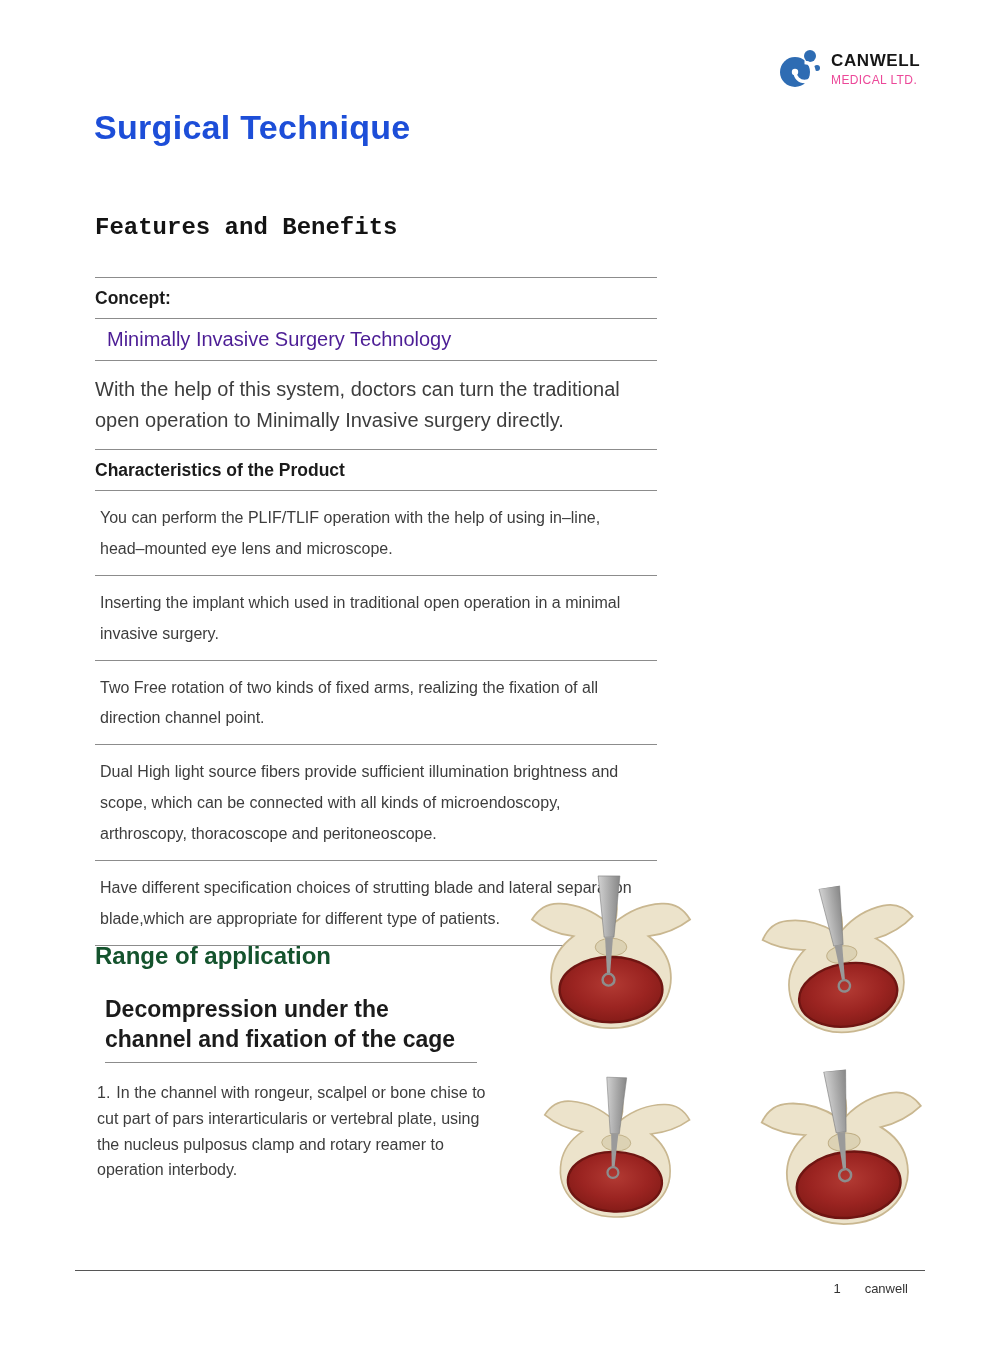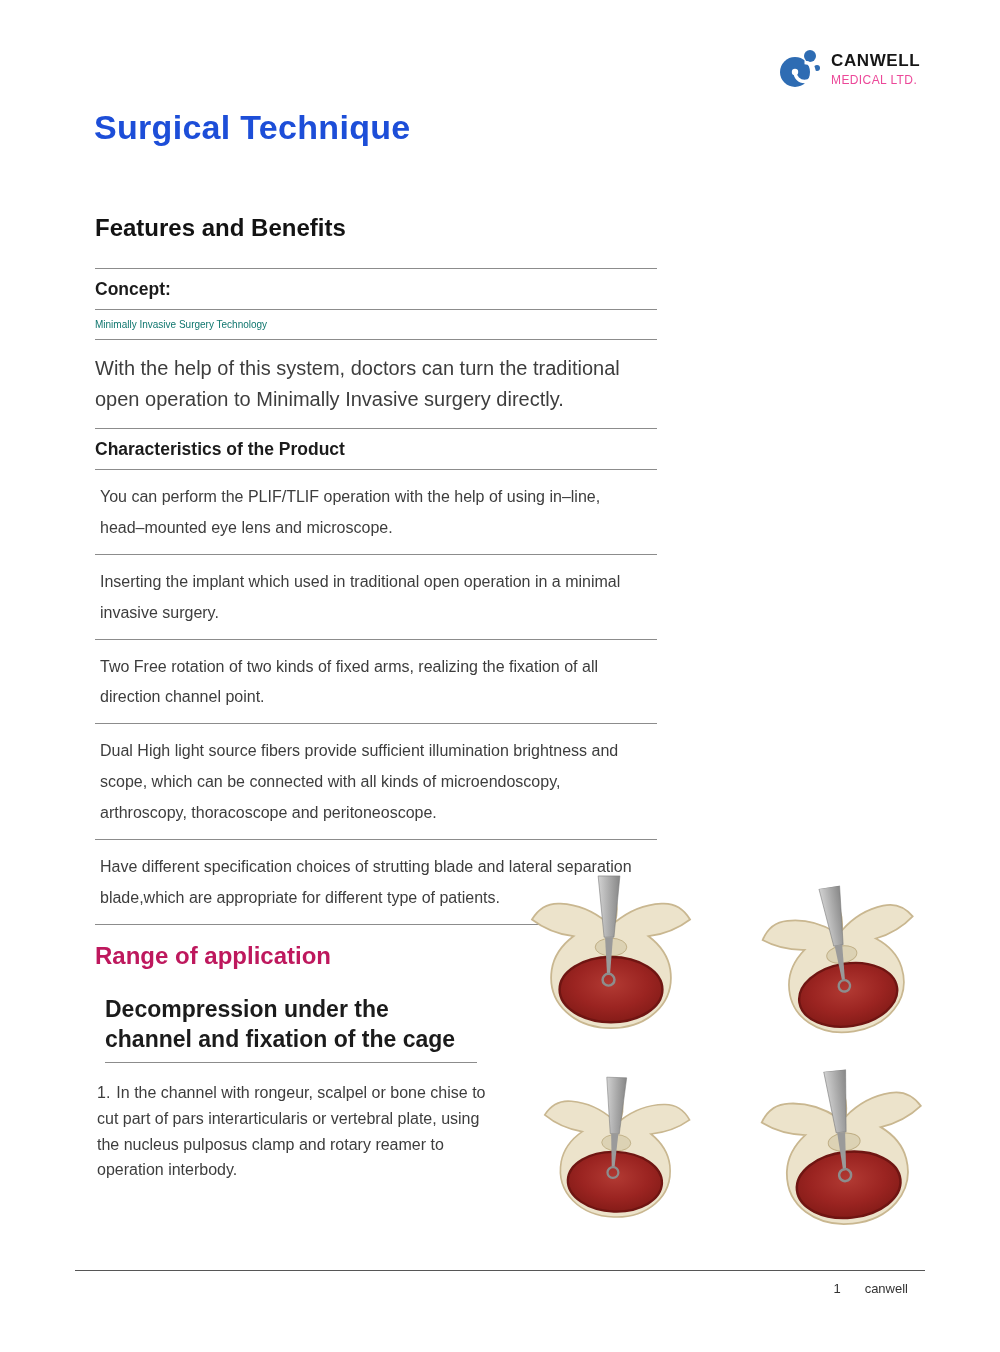--- a/index.html
+++ b/index.html
@@ -11,30 +11,30 @@
   .logo { position:absolute; top:46px; left:776px; display:flex; align-items:center; gap:9px; }
   .logo-mark { width:46px; height:46px; flex:0 0 auto; }
   .logo-text .brand { font-size:17px; font-weight:bold; letter-spacing:.6px; color:#161616; }
   .logo-text .sub { font-size:12px; color:#ec4899; letter-spacing:.4px; margin-top:2px; }
 
   
   .page-title { position:absolute; top:108px; left:94px; font-size:34px; font-weight:bold; color:#1d4ed8; letter-spacing:.3px; }
 
   
   .features { position:absolute; top:214px; left:95px; width:562px; }
-  .features h2 { font-size:24px; font-weight:bold; color:#131313; margin-bottom:26px; }
+  .features h2 { font-size:24px; font-weight:bold; color:#131313; margin-bottom:36px;font-family:Liberation Mono, monospace; }
   .rule { height:1px; background:#8c8c8c; }
   .features h3 { font-size:17.5px; font-weight:bold; color:#1b1b1b; margin:10px 0 9px; }
-  .features .lead { font-size:10px; color:#0f766e; margin:9px 0; }
+  .features .lead { font-size:20px; color:#4c1d95; margin:9px 12px; }
   .features .para { font-size:20px; color:#3d3d3d; margin:13px 0; line-height:1.55; max-width:545px; }
   .item p { font-size:16px; color:#3d3d3d; line-height:1.93; margin:12px 0 10px; padding-left:5px; max-width:552px; }
 
   
   .range { position:absolute; top:942px; left:95px; width:430px; }
-  .range h2 { font-size:24px; font-weight:bold; color:#be185d; margin-bottom:24px; }
+  .range h2 { font-size:24px; font-weight:bold; color:#14532d; margin-bottom:24px; }
   .range .subtitle { margin-left:10px; width:372px; font-size:23px; font-weight:bold; color:#1b1b1b; line-height:1.32; }
   .range .sub-rule { margin:7px 0 0 10px; width:372px; height:1px; background:#8c8c8c; }
   .range .step { margin:17px 0 0 2px; font-size:16px; line-height:1.62; width:402px; color:#3d3d3d; }
   .range .step .num { padding-right:6px; }
 
   
   .fig { position:absolute; }
   .fig svg { width:100%; height:100%; display:block; }
   .fig1 { left:527px; top:874px; width:168px; height:162px; }
   .fig2 { left:762px; top:886px; width:162px; height:152px; transform:rotate(-9deg); }

